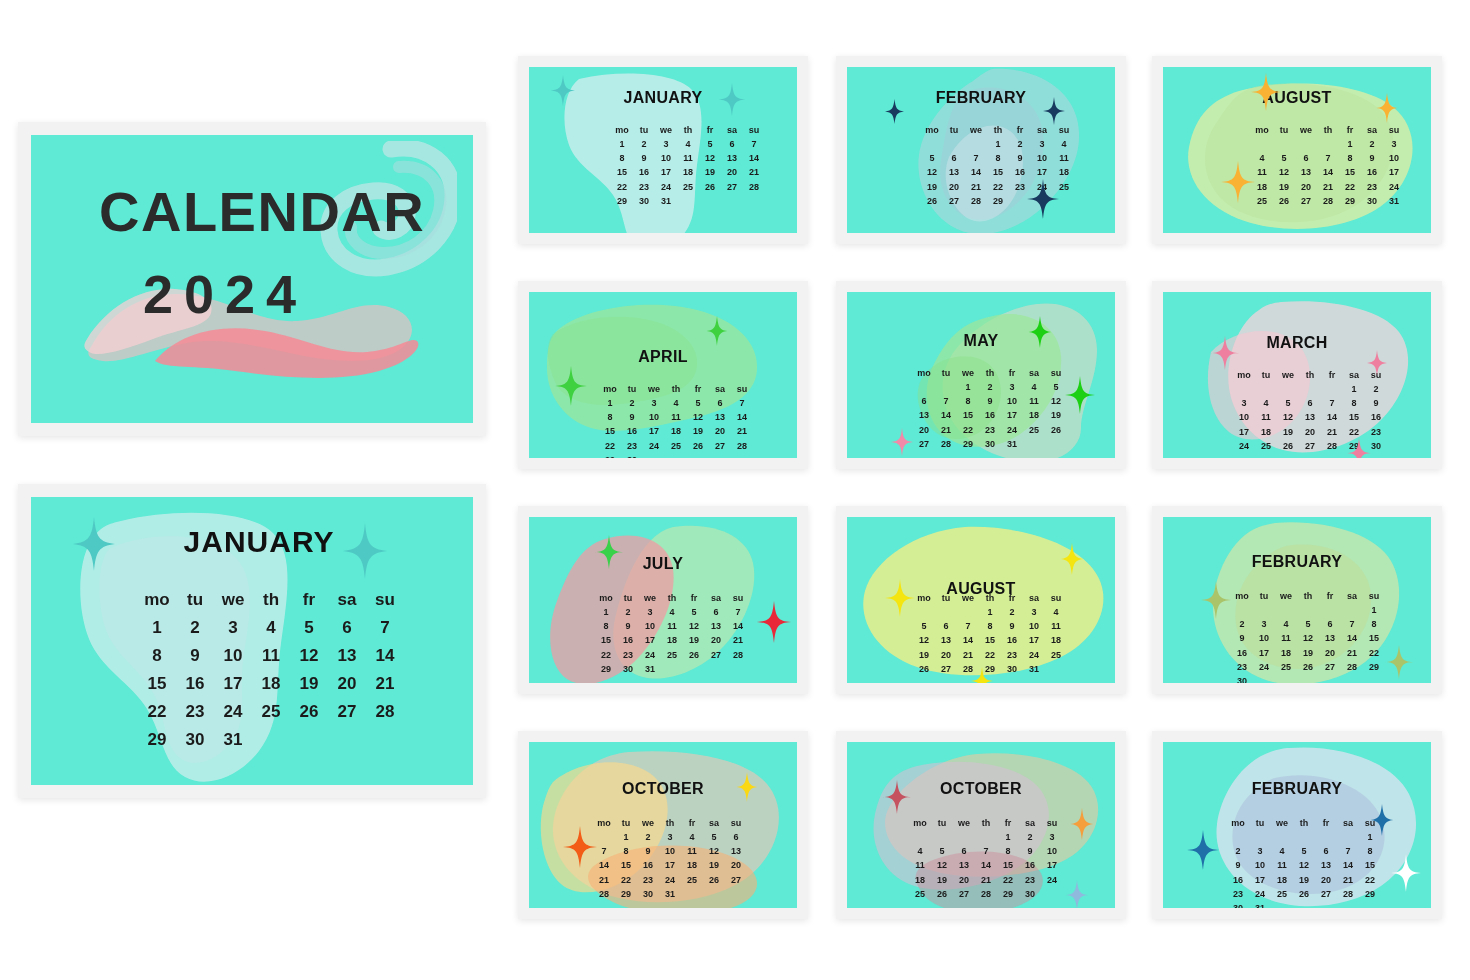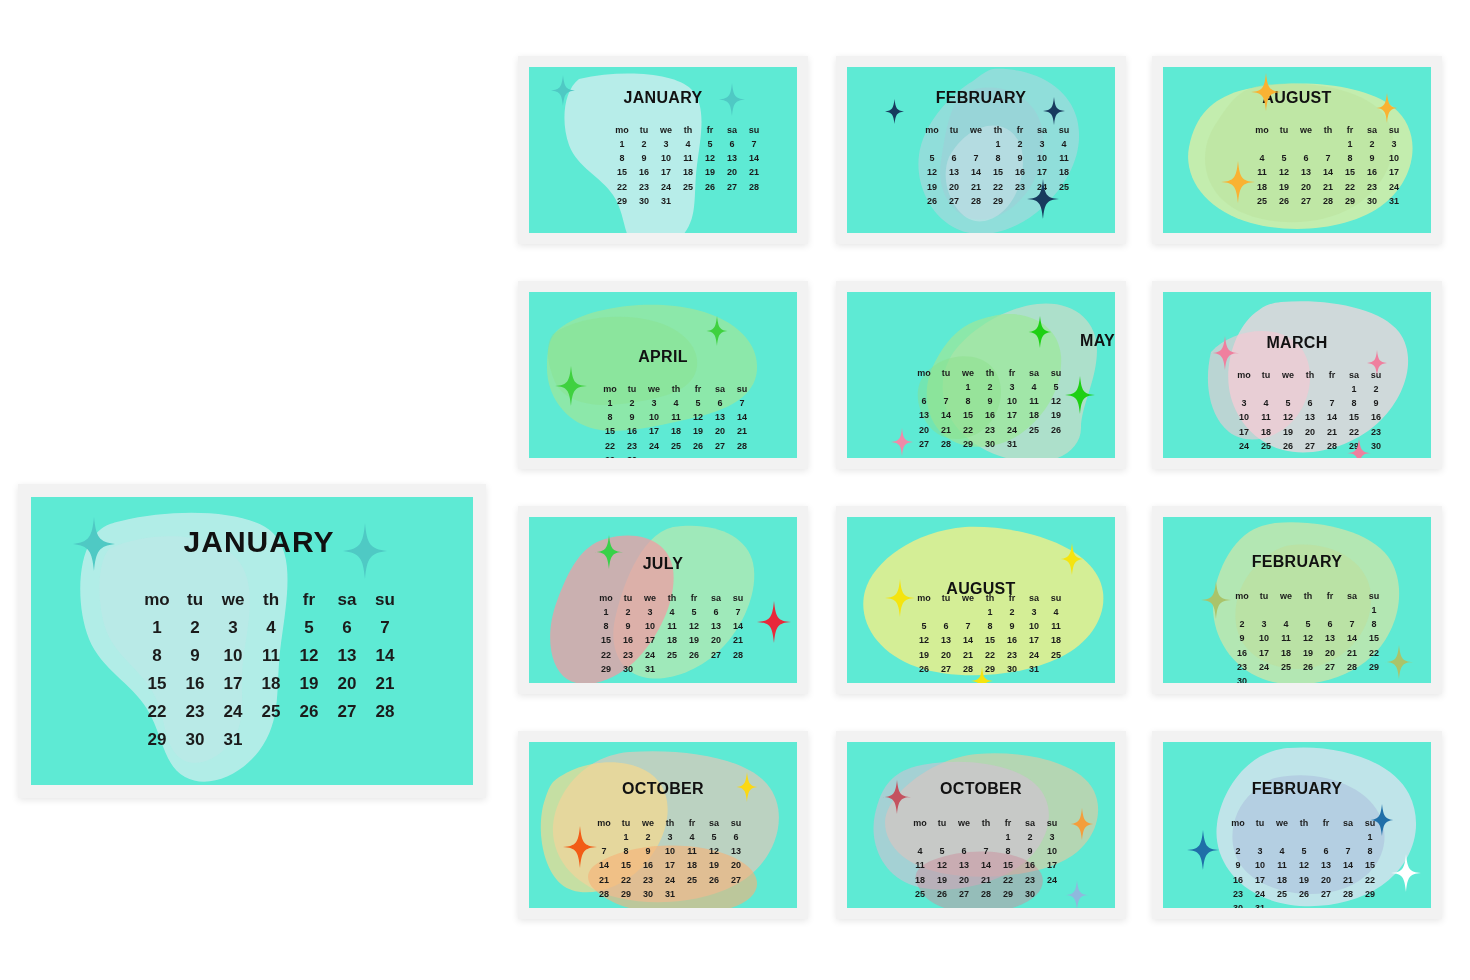--- a/index.html
+++ b/index.html
@@ -135,20 +135,44 @@
     z-index: 6;
     pointer-events: none;
   }
   .spark svg { display: block; }
 </style>
 </head>
 <body>
 
 <div id="stage">
 
+  <div class="frame" id="cover-card">
+    <div class="frame-inner">
+
+      <svg class="blob" style="right:16px; top:6px;" width="170" height="150" viewBox="0 0 170 150">
+        <path d="M104 8 C140 2 168 24 166 58 C164 92 136 120 100 126 C70 131 44 116 42 90
+                 C40 66 62 52 86 50 C106 48 122 58 120 74 C118 88 104 94 94 88" fill="none" stroke="#bfe6e6" stroke-width="17" stroke-linecap="round" opacity="0.75"></path>
+        <path d="M112 26 C142 24 158 44 152 70 C146 96 122 112 96 112 C76 112 62 100 64 86" fill="none" stroke="#a8dede" stroke-width="12" stroke-linecap="round" opacity="0.6"></path>
+      </svg>
+
+      <svg class="blob" style="left:52px; bottom:42px;" width="340" height="130" viewBox="0 0 340 130">
+        <path d="M8 96 C28 58 66 38 108 44 C150 50 176 72 214 70 C252 68 274 48 306 56
+                 C330 62 336 82 320 96 C300 114 256 112 216 104 C172 95 140 86 104 92
+                 C70 98 40 112 20 110 C6 108 2 104 8 96 Z" fill="#f9b9bf" opacity="0.62"></path>
+        <path d="M72 110 C96 82 136 72 182 80 C226 88 252 106 292 100
+                 C318 96 328 86 334 90 C340 96 326 112 296 120
+                 C252 132 196 126 152 120 C112 114 84 118 72 110 Z" fill="#f58b96" opacity="0.86"></path>
+        <path d="M4 88 C24 56 58 36 92 38 C118 40 132 50 128 62
+                 C124 76 96 78 70 88 C44 98 18 106 8 102 C0 98 0 94 4 88 Z" fill="#fbd0d4" opacity="0.72"></path>
+      </svg>
+
+      <div class="cover-title">CALENDAR</div>
+      <div class="cover-year">2024</div>
+    </div>
+  </div>
 
   <div class="frame" id="big-jan-card">
     <div class="frame-inner">
       <svg class="blob" style="left:28px; top:6px;" width="280" height="290" viewBox="0 0 280 290">
         <path d="M62 18 C120 4 192 8 214 30 C236 52 228 96 222 140 C216 184 224 216 200 248
                  C180 274 148 286 126 274 C104 262 104 232 88 206 C72 180 42 166 30 136
                  C18 106 18 60 32 38 C42 22 50 21 62 18 Z" fill="#cdeeee" opacity="0.75"></path>
         <path d="M50 46 C92 26 156 30 178 56 C200 82 188 124 184 158
                  C180 192 190 218 170 242 C152 262 128 266 116 250
                  C104 234 106 208 92 186 C78 164 54 150 46 124 C38 98 38 60 50 46 Z" fill="#bfe8e8" opacity="0.55"></path>
@@ -583,21 +607,21 @@
     <div class="spark" style="left:218px;top:84px;">
       <svg width="30" height="38" viewBox="0 0 30 38">
               <path d="M15 0 C16.6 15 18.4 18 30 19 C18.4 20 16.6 23 15 38 C13.4 23 11.6 20 0 19 C11.6 18 13.4 15 15 0 Z" fill="#1ed014"></path>
             </svg>
     </div>
     <div class="spark" style="left:44px;top:136px;">
       <svg width="22" height="28" viewBox="0 0 22 28">
               <path d="M11 0 C12.2 11 13.6 13 22 14 C13.6 15 12.2 17 11 28 C9.8 17 8.4 15 0 14 C8.4 13 9.8 11 11 0 Z" fill="#f08aa8"></path>
             </svg>
     </div>
-          <div class="m-title" style="top: 40px; text-align: right;">MAY</div>
+          <div class="m-title" style="top: 40px;">MAY</div>
           <table class="grid" style="left: 66px; top: 74px;">
             <thead>
               <tr>
                 <th>mo</th>
                 <th>tu</th>
                 <th>we</th>
                 <th>th</th>
                 <th>fr</th>
                 <th>sa</th>
                 <th>su</th>

